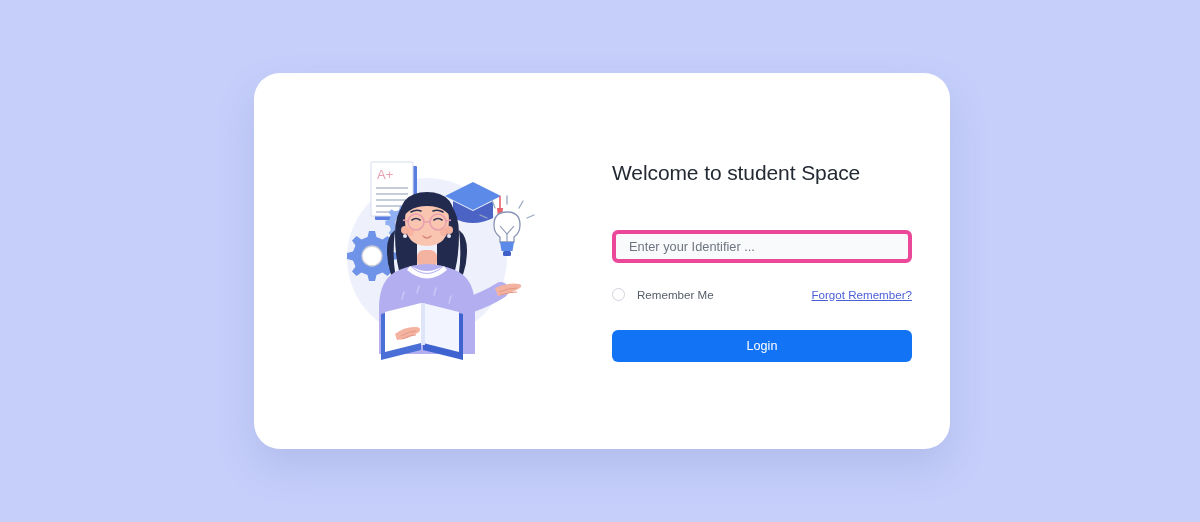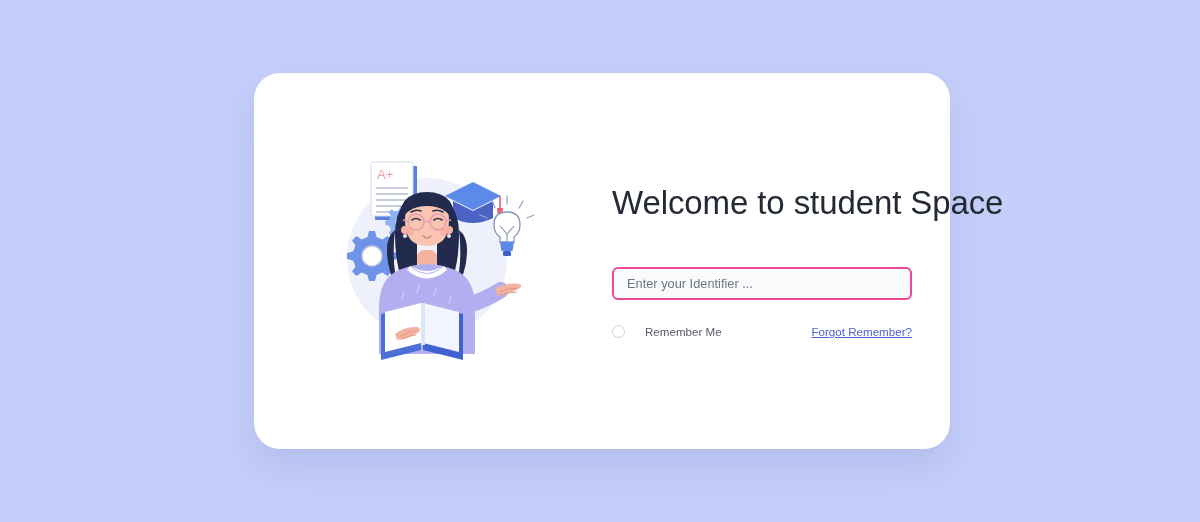--- a/index.html
+++ b/index.html
@@ -48,33 +48,33 @@
 
   
   .form-pane {
     flex: 1;
     padding: 0 30px 0 18px;
     display: flex;
     flex-direction: column;
   }
 
   .page-title {
-    font-size: 33px;
+    font-size: 21px;
     font-weight: 400;
     color: #242a33;
     letter-spacing: -0.1px;
     margin-bottom: 45px;
     white-space: nowrap;
   }
 
   .field {
     width: 300px;
     height: 33px;
     background: #f9fafc;
-    border: 2px solid #ec4899;
+    border: 4px solid #ec4899;
     border-radius: 6px;
     font-family: "Liberation Sans", sans-serif;
     font-size: 12.8px;
     color: #3c4250;
     padding: 0 13px;
     outline: none;
     display: block;
   }
 
   .field::placeholder { color: #6f7580; opacity: 1; }
@@ -85,21 +85,21 @@
     width: 300px;
     margin-top: 9px;
     display: flex;
     align-items: center;
     justify-content: space-between;
   }
 
   .remember-wrap {
     display: flex;
     align-items: flex-start;
-    gap: 20px;
+    gap: 12px;
     cursor: pointer;
   }
 
   .radio-circle {
     width: 13px;
     height: 13px;
     border: 1.3px solid #cfd3dd;
     border-radius: 50%;
     background: #ffffff;
     flex: 0 0 13px;
@@ -274,15 +274,16 @@
 
 
     <div class="options-row">
       <div class="remember-wrap">
         <span class="radio-circle"></span>
         <span class="remember-label">Remember Me</span>
       </div>
       <a class="forgot-link" href="#">Forgot Remember?</a>
     </div>
 
+    <button class="login-button">Login</button>
   </div>
 
 </div>
 
 </body></html>

